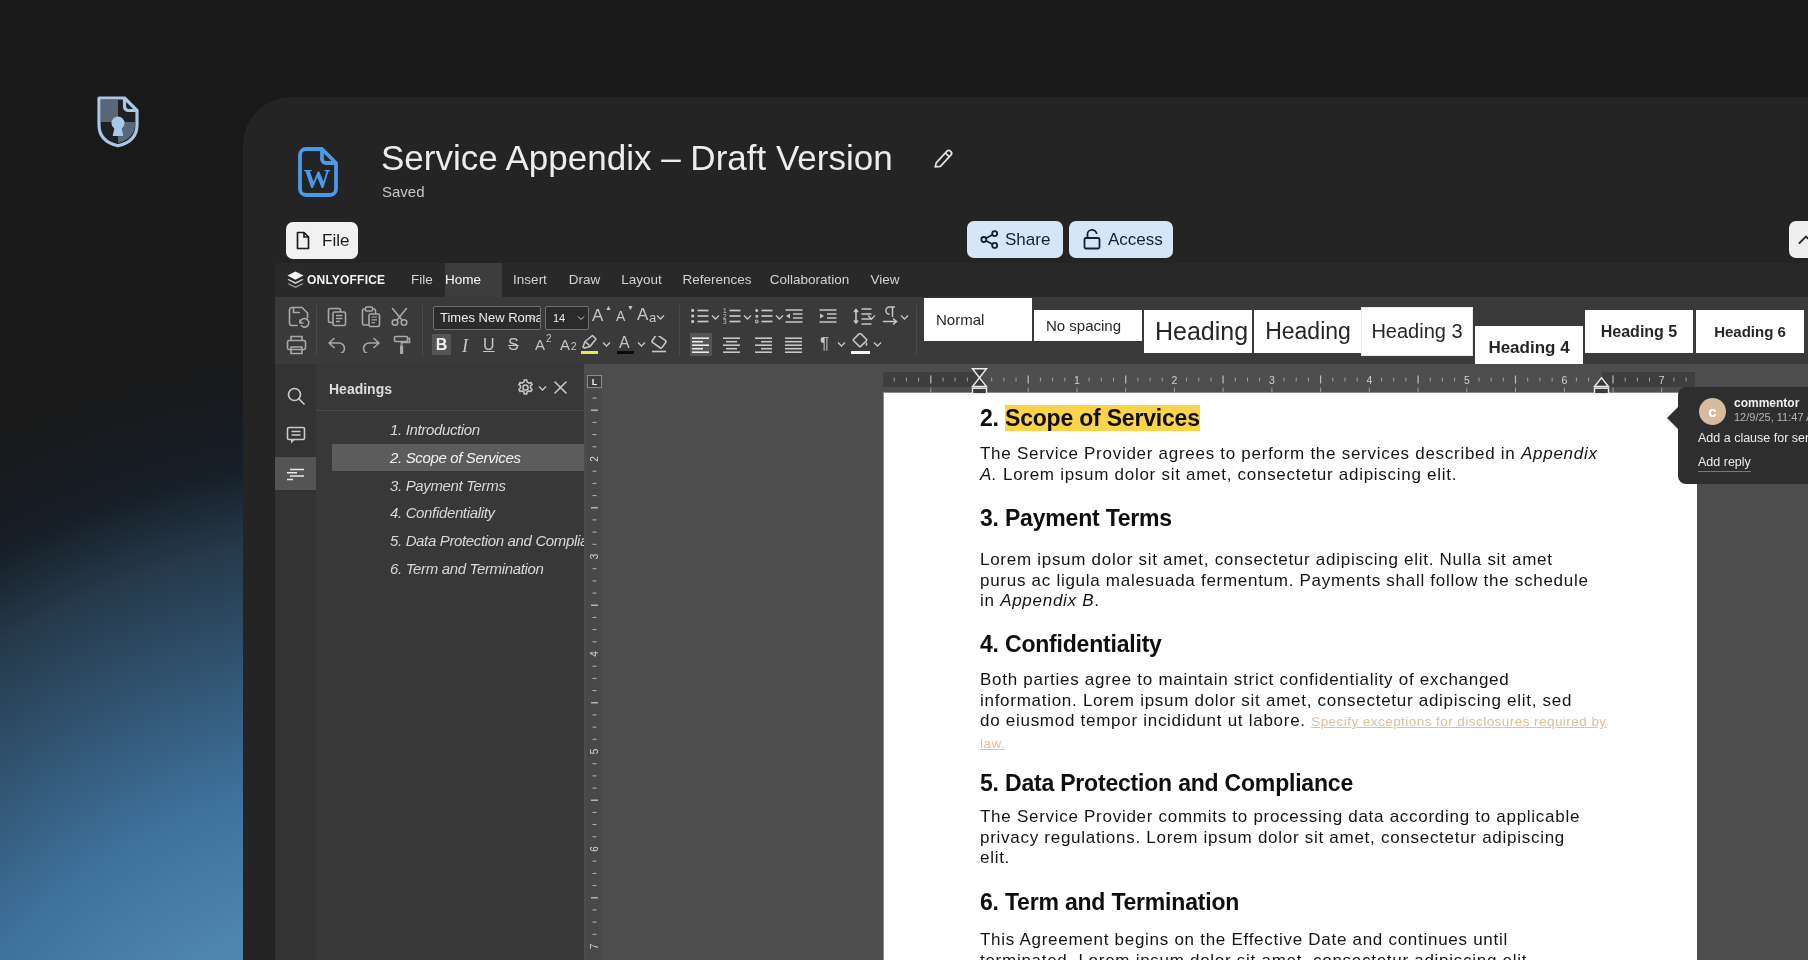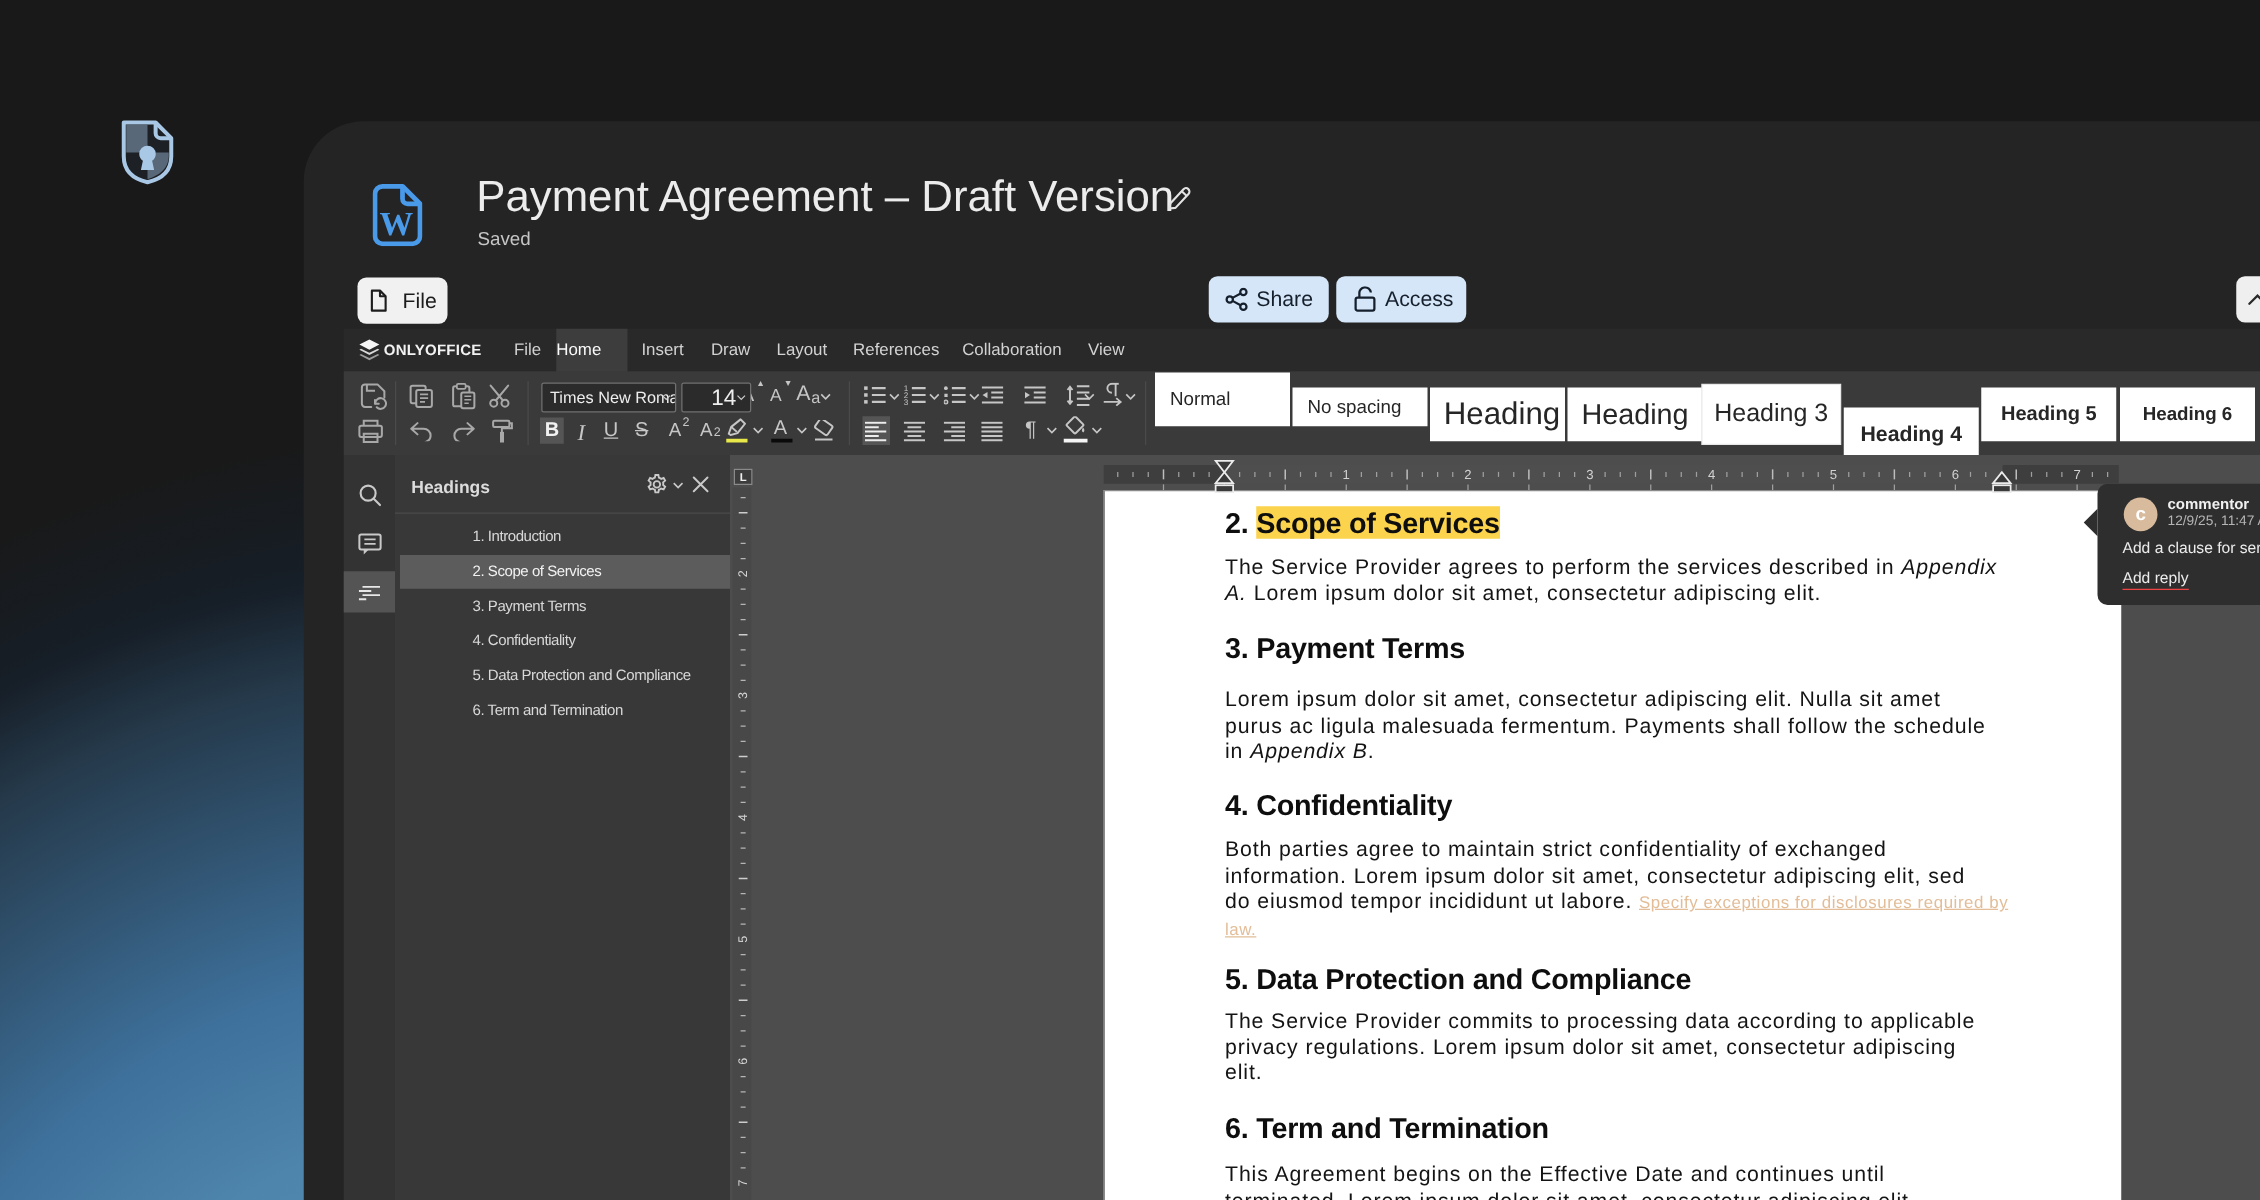--- a/index.html
+++ b/index.html
@@ -33,21 +33,21 @@
 #toolbar { position:absolute; left:32px; top:200px; width:1533px; height:67px; background:#3a3a3a; }
 .sep { position:absolute; top:8px; width:1px; height:51px; background:#4a4a4a; }
 .selbox { position:absolute; top:9px; height:24px; background:#2b2b2b; border:1px solid #707070; border-radius:2px; color:#eeeeee; font-size:13.5px; line-height:22px; overflow:hidden; white-space:nowrap; }
 .stylebox { position:absolute; background:#ffffff; color:#262626; display:flex; align-items:center; justify-content:center; white-space:nowrap; overflow:hidden; }
 
 #iconstrip { position:absolute; left:32px; top:267px; width:41px; height:596px; background:#333333; }
 #activetab { position:absolute; left:0px; top:93px; width:41px; height:33px; background:#545454; }
 #panel { position:absolute; left:73px; top:267px; width:268px; height:596px; background:#383838; }
 #panelhdr { position:absolute; left:13px; top:17px; font-size:14px; font-weight:bold; color:#dcdcdc; }
 #paneldiv { position:absolute; left:0; top:46px; width:268px; height:1px; background:#4b4b4b; }
-.hitem { position:absolute; left:4px; width:268px; height:27px; line-height:27px; font-size:12px; letter-spacing:-0.35px; color:#d8d8d8; padding-left:58px; white-space:nowrap; }
+.hitem { position:absolute; left:16px; width:268px; height:27px; line-height:27px; font-size:15px; letter-spacing:-0.35px; color:#d8d8d8; padding-left:58px; white-space:nowrap;font-style:italic; }
 
 #workspace { position:absolute; left:341px; top:267px; width:1224px; height:596px; background:#4d4d4d; }
 
 #lbox { position:absolute; left:344px; top:278px; width:15px; height:13px; background:#3d3d3d; border:1px solid #8a8a8a; color:#f0f0f0; font-size:9px; font-weight:bold; text-align:center; line-height:12px; z-index:3; }
 #vruler { position:absolute; left:343px; top:293px; width:15px; height:570px; background:#484848; }
 #hruler { position:absolute; left:640px; top:275px; width:812px; height:15px; background:#4e4e4e; z-index:2; }
 #hruler .dk { position:absolute; top:0; height:15px; background:#3e3e3e; }
 
 #page { position:absolute; left:640px; top:295px; width:814px; height:568px; background:#ffffff; border-left:1px solid #8a8a8a; border-top:1px solid #8a8a8a; }
 .dh { position:absolute; left:96px; font-weight:bold; font-size:23px; color:#0e0e0e; letter-spacing:-0.2px; white-space:nowrap; }
@@ -72,21 +72,21 @@
   <path d="M29.5 4 V12.5 a4 4 0 0 0 4 4 H42" fill="none" stroke="#a9c8e6" stroke-width="3.2" stroke-linejoin="round"></path>
   <path d="M23 22.5 a6.6 6.6 0 0 1 6.6 6.6 a6.6 6.6 0 0 1 -2.9 5.4 L28.3 42 H17.7 L19.3 34.5 a6.6 6.6 0 0 1 -2.9 -5.4 A6.6 6.6 0 0 1 23 22.5 Z" fill="#a9c8e6"></path>
 </svg>
 <div id="app">
 
   <svg class="abs" style="left:55px; top:50px;" width="40" height="50" viewBox="0 0 40 50">
     <path d="M8 2 H24 L38 16 V42 a6 6 0 0 1 -6 6 H8 a6 6 0 0 1 -6 -6 V8 a6 6 0 0 1 6 -6 Z" fill="none" stroke="#4a9aea" stroke-width="3.8" stroke-linejoin="round"></path>
     <path d="M24 2 V12 a4 4 0 0 0 4 4 H38" fill="none" stroke="#4a9aea" stroke-width="3.8" stroke-linejoin="round"></path>
     <text x="19" y="41" font-family="Liberation Serif, serif" font-size="27" font-weight="bold" fill="#4a9aea" text-anchor="middle">W</text>
   </svg>
-  <div id="title">Payment Agreement – Draft Version</div>
+  <div id="title">Service Appendix – Draft Version</div>
   <svg class="abs" id="pencil" style="left:690px; top:51px;" width="21" height="21" viewBox="0 0 21 21">
     <path d="M2.2 18.8 L3.4 14.6 L13.8 3.4 a2.75 2.75 0 0 1 4.0 3.78 L7.4 18.3 L2.2 18.8 Z" fill="none" stroke="#e3e3e3" stroke-width="1.7" stroke-linejoin="round"></path>
     <path d="M12.4 5 L16.2 8.6" stroke="#e3e3e3" stroke-width="1.7"></path>
   </svg>
   <div id="saved">Saved</div>
   <div class="hbtn" id="filebtn">
       <svg style="position:absolute;left:9px;top:9px" width="16" height="19" viewBox="0 0 16 19">
         <path d="M2.5 1.5 H9 L13.5 6 V17.5 H2.5 Z" fill="none" stroke="#1d1d1d" stroke-width="1.7" stroke-linejoin="round"></path>
         <path d="M9 1.5 V6 H13.5" fill="none" stroke="#1d1d1d" stroke-width="1.7" stroke-linejoin="round"></path>
       </svg>
@@ -305,21 +305,21 @@
     <svg style="position:absolute;left:598px;top:44px" width="9" height="7" viewBox="0 0 9 7">
         <path d="M1 1.5 L4.5 5 L8 1.5" stroke="#c6c6c6" fill="none" stroke-width="1.3"></path>
       </svg>
     <div class="sep" style="left:41px"></div>
     <div class="sep" style="left:147px"></div>
     <div class="sep" style="left:404px"></div>
     <div class="sep" style="left:641px"></div>
     <div class="selbox" style="left:158px; width:108px; padding-left:6px; font-size:13px;">Times New Roman<svg style="position:absolute;right:3px;top:8px" width="8" height="6" viewBox="0 0 8 6">
           <path d="M1 1.5 L4 4.5 L7 1.5" stroke="#cccccc" fill="none"></path>
         </svg></div>
-    <div class="selbox" style="left:270px; width:56px; padding-left:23px; font-size:18px;">14<svg style="position:absolute;right:3px;top:8px" width="8" height="6" viewBox="0 0 8 6">
+    <div class="selbox" style="left:270px; width:44px; padding-left:7px; font-size:11px;">14<svg style="position:absolute;right:3px;top:8px" width="8" height="6" viewBox="0 0 8 6">
           <path d="M1 1.5 L4 4.5 L7 1.5" stroke="#cccccc" fill="none"></path>
         </svg></div>
     <div id="gallery">
       <div class="stylebox" style="left:649px; top:1px; width:108px; height:43px; font-size:15px; justify-content:flex-start; padding-left:12px;">Normal</div>
       <div class="stylebox" style="left:759px; top:13px; width:108px; height:31px; font-size:15px; justify-content:flex-start; padding-left:12px;">No spacing</div>
       <div class="stylebox" style="left:869px; top:13px; width:108px; height:43px; font-size:25px; justify-content:flex-start; padding-left:11px;">Heading<span style="display:inline-block;width:4px;overflow:hidden;">&nbsp;1</span></div>
       <div class="stylebox" style="left:979px; top:13px; width:108px; height:43px; font-size:23px;">Heading</div>
       <div class="stylebox" style="left:1087px; top:11px; width:110px; height:47px; font-size:20px; box-shadow:0 0 0 1px #e8e8e8;">Heading 3</div>
       <div class="stylebox" style="left:1200px; top:13px; width:108px; height:43px; font-size:17px; font-weight:bold;margin-top:16px;">Heading 4</div>
       <div class="stylebox" style="left:1310px; top:13px; width:108px; height:43px; font-size:16px; font-weight:bold;">Heading 5</div>

